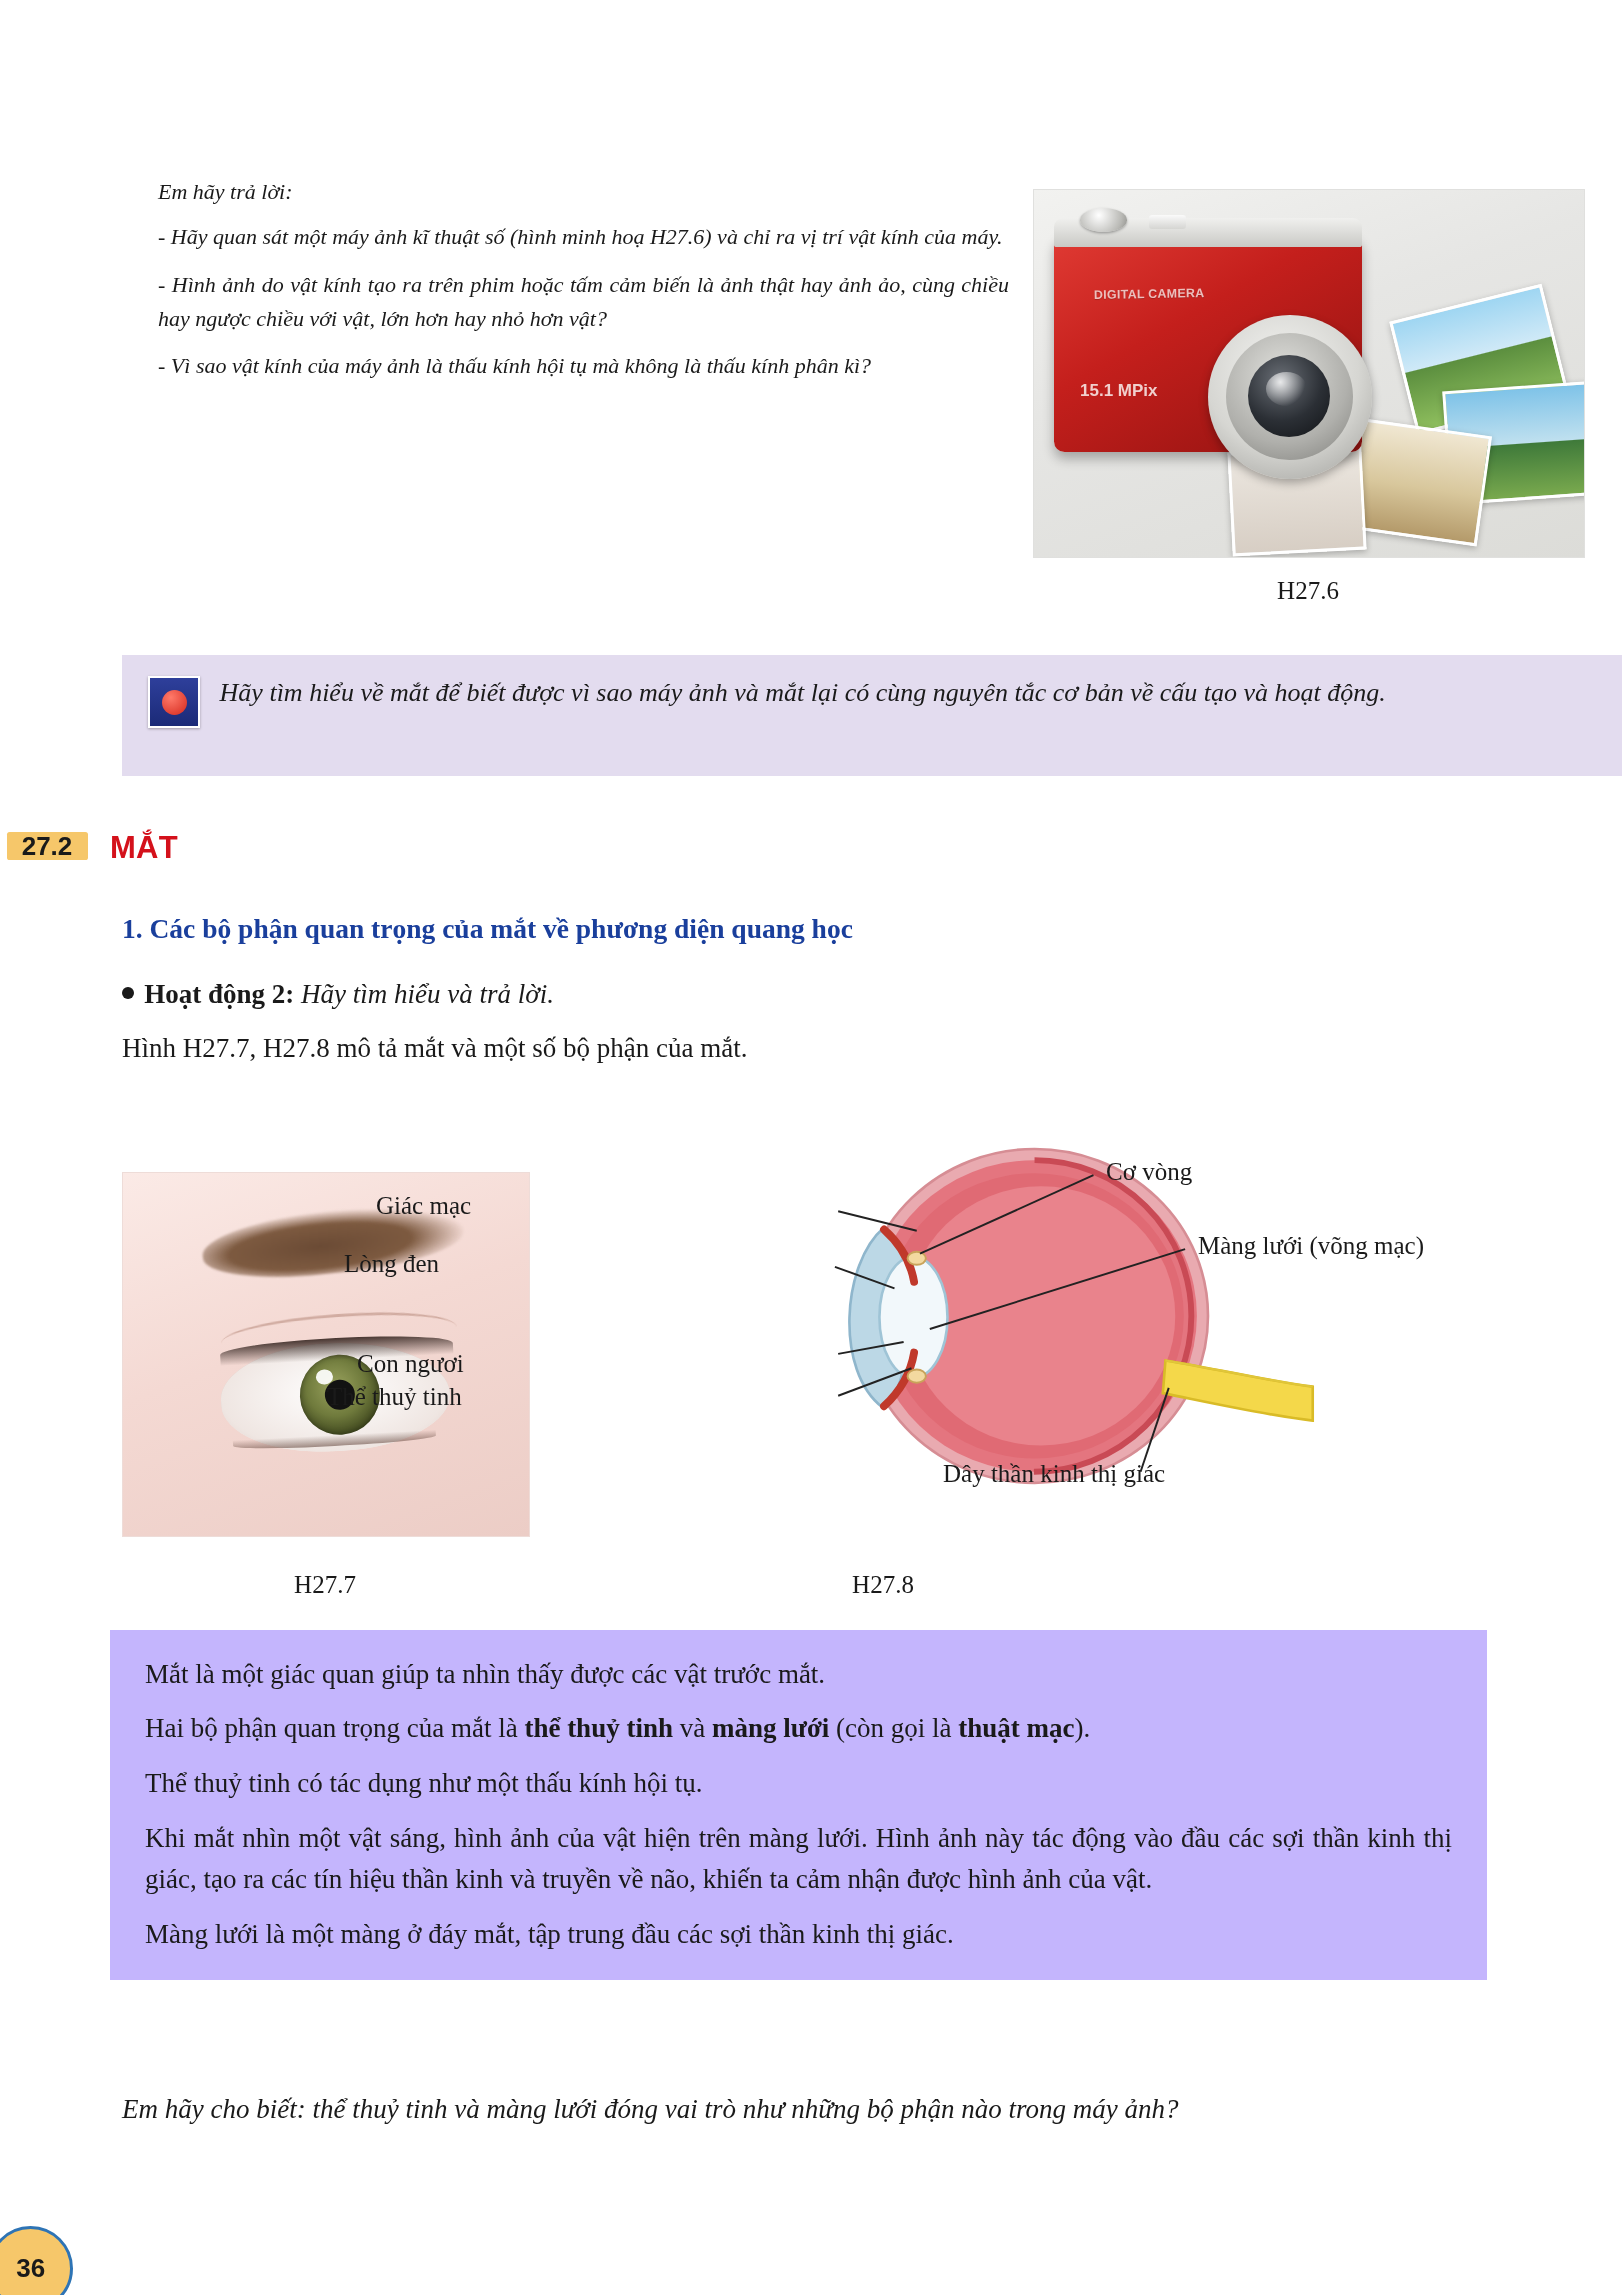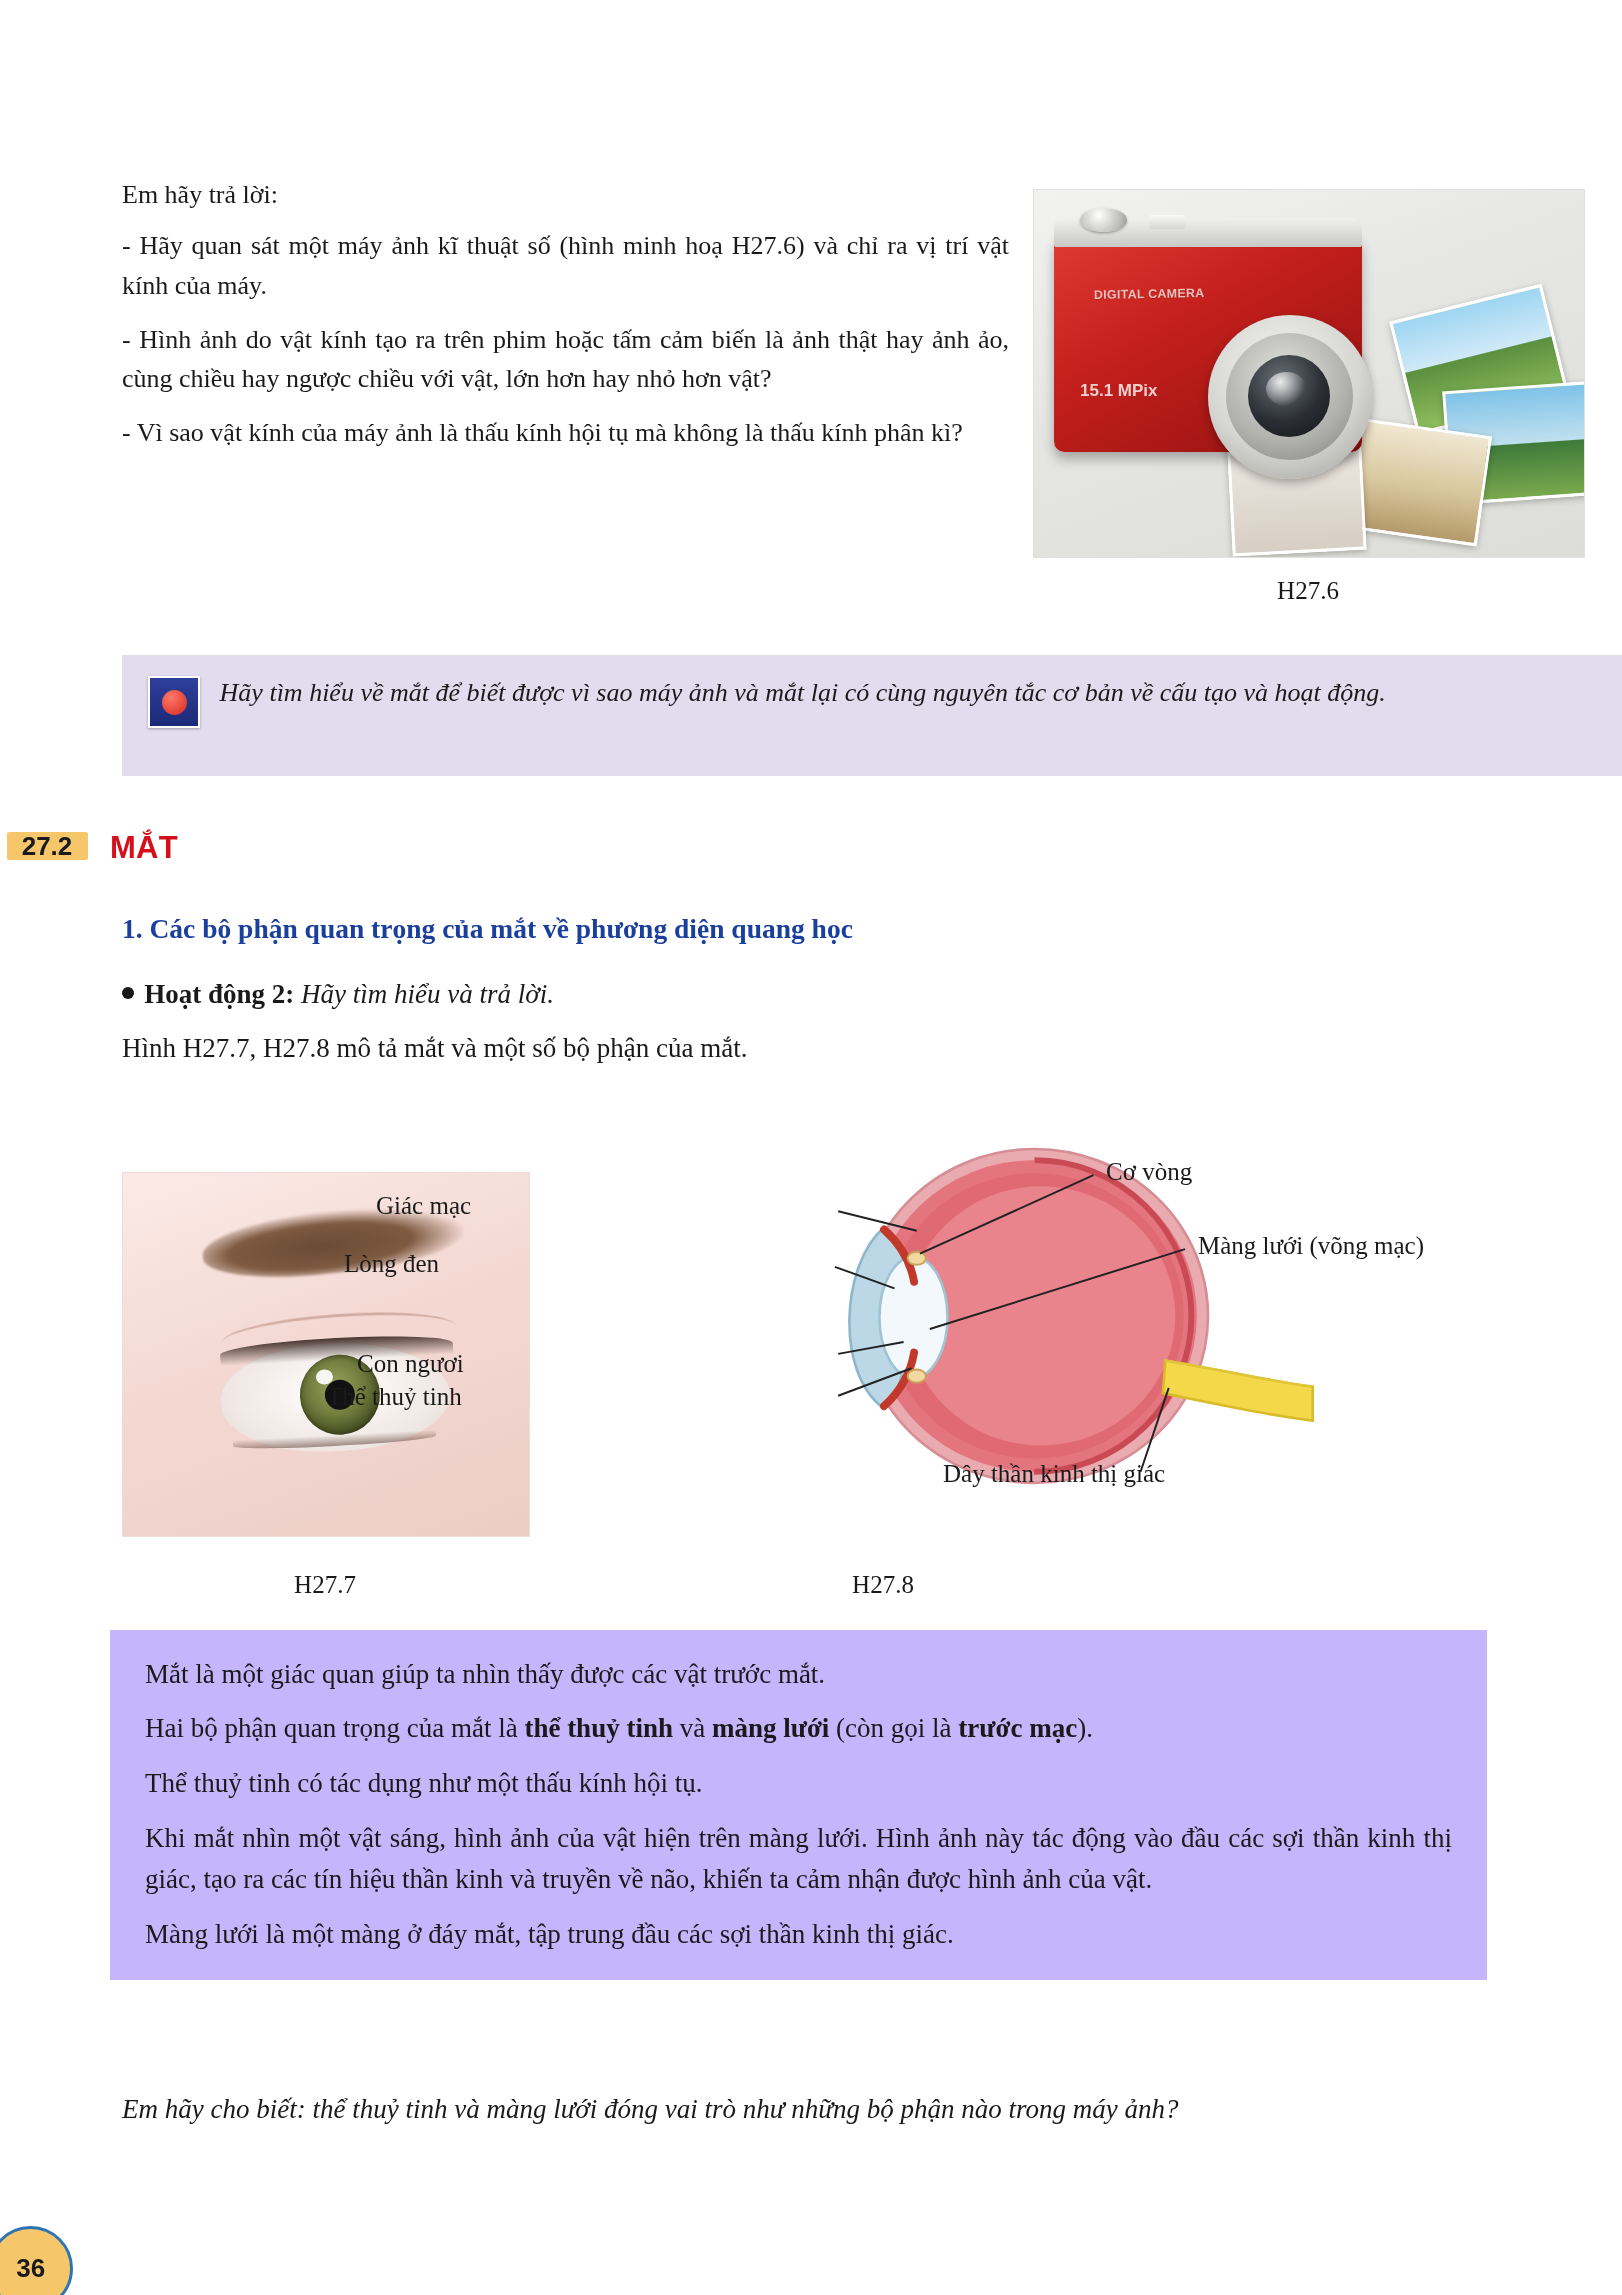--- a/index.html
+++ b/index.html
@@ -24,24 +24,26 @@
   }
 
   
   .qblock {
     position: absolute;
     left: 122px;
     top: 175px;
     width: 887px;
   }
   .qline {
-    font-size: 26px;
+    font-style: italic;
+    font-size: 22px;
     line-height: 1.52;
     margin-bottom: 14.4px;
     text-align: justify;
+    margin-left: 36px;
   }
   .qline.first { margin-bottom: 11.8px; }
 
   
   .camera-fig {
     position: absolute;
     left: 1033px;
     top: 189px;
     width: 550px;
   }
@@ -553,21 +555,21 @@
     <div class="dg-label" style="left:530px; top:45px;">Cơ vòng</div>
     <div class="dg-label" style="left:622px; top:119px;">Màng lưới (võng mạc)</div>
     <div class="dg-label" style="left:367px; top:347px;">Dây thần kinh thị giác</div>
   </div>
 
   <div class="cap777">H27.7</div>
   <div class="cap788">H27.8</div>
 
   <div class="pinkbox">
     <p><span>Mắt là một giác quan giúp ta nhìn thấy được các vật trước mắt.</span></p>
-    <p><span>Hai bộ phận quan trọng của mắt là </span><b>thể thuỷ tinh</b><span> và </span><b>màng lưới</b><span> (còn gọi là </span><b>trước mạc</b><span>).</span></p>
+    <p><span>Hai bộ phận quan trọng của mắt là </span><b>thể thuỷ tinh</b><span> và </span><b>màng lưới</b><span> (còn gọi là </span><b>thuật mạc</b><span>).</span></p>
     <p><span>Thể thuỷ tinh có tác dụng như một thấu kính hội tụ.</span></p>
     <p><span>Khi mắt nhìn một vật sáng, hình ảnh của vật hiện trên màng lưới. Hình ảnh này tác động vào đầu các sợi thần kinh thị giác, tạo ra các tín hiệu thần kinh và truyền về não, khiến ta cảm nhận được hình ảnh của vật.</span></p>
     <p><span>Màng lưới là một màng ở đáy mắt, tập trung đầu các sợi thần kinh thị giác.</span></p>
   </div>
 
   <div class="closing">Em hãy cho biết: thể thuỷ tinh và màng lưới đóng vai trò như những bộ phận nào trong máy ảnh?</div>
 
   <div class="pagenum">36</div>
 
 </div>

